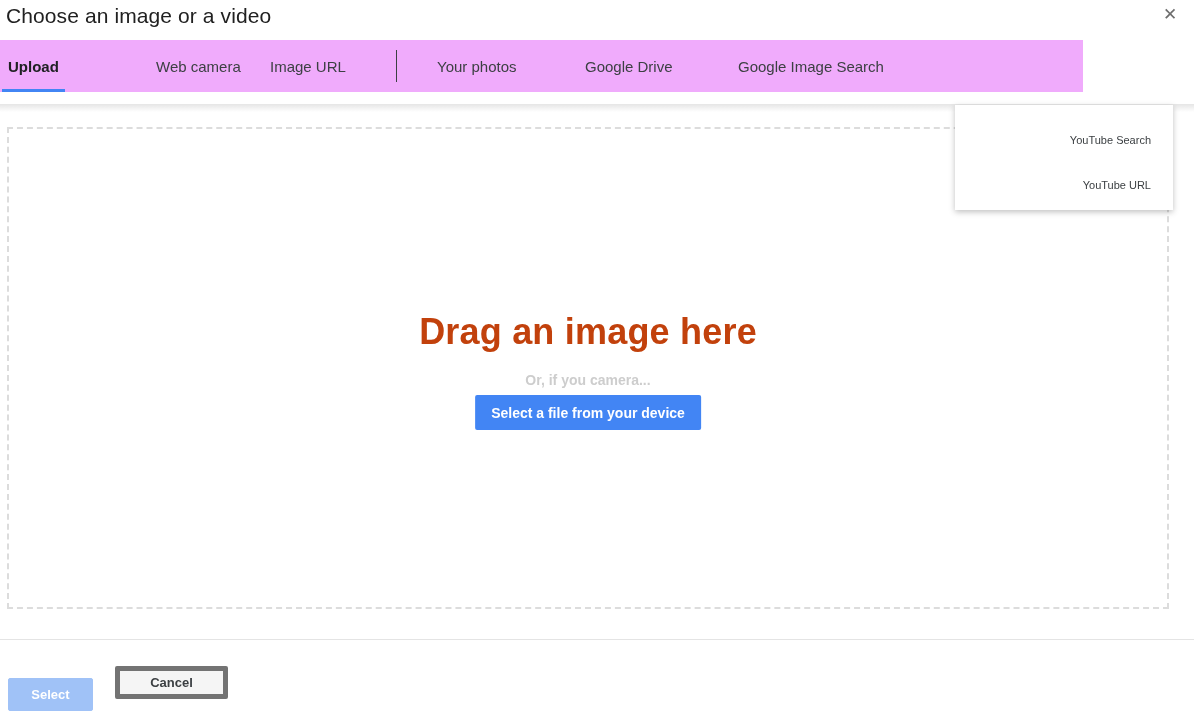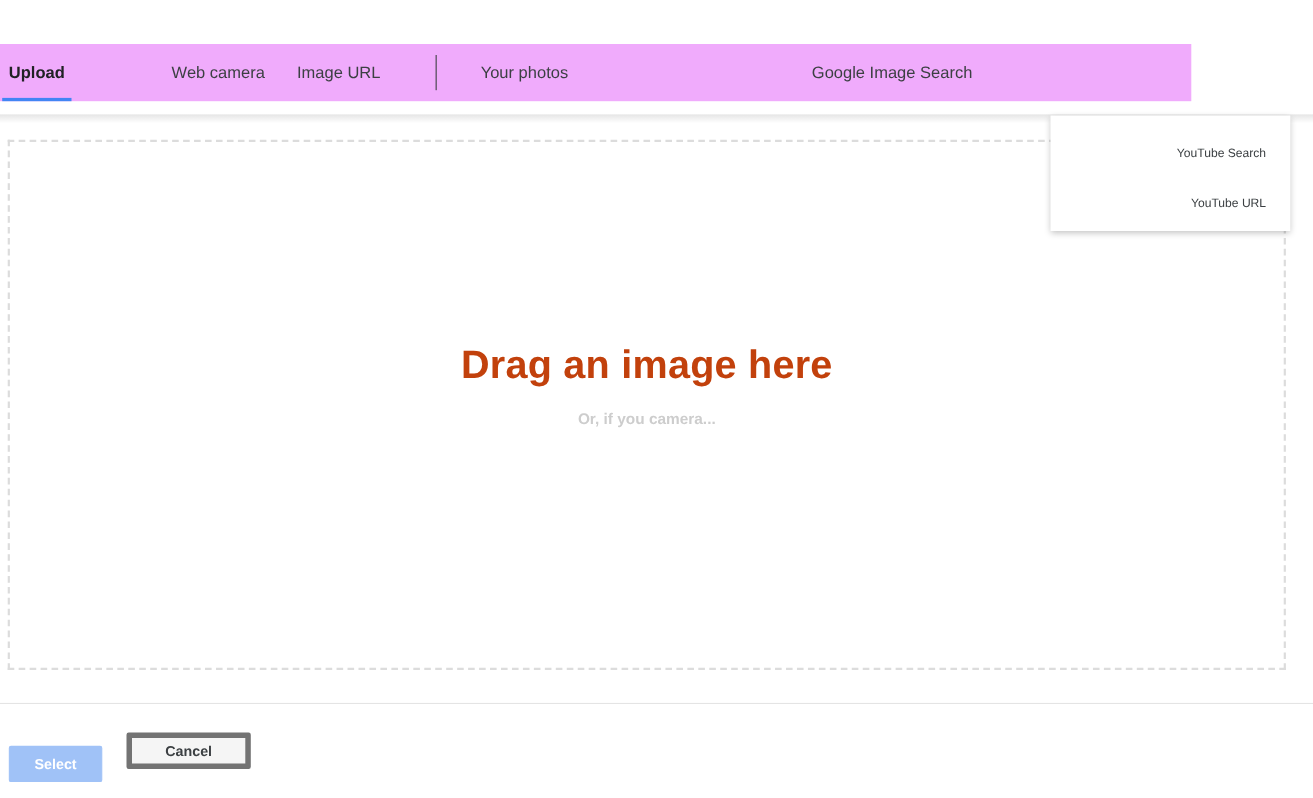--- a/index.html
+++ b/index.html
@@ -246,55 +246,63 @@
     background: #f5f5f5;
     color: #3c4043;
     border: 5px solid #737373;
   }
 </style>
 </head>
 <body>
 
 <div id="app">
 
+  <div class="dialog-header">
+    <div class="dialog-title">Choose an image or a video</div>
+    <div class="close-button">✕</div>
+  </div>
 
   <div class="tabbar">
     <div class="tab active" style="left: 2px;">
       <span>Upload</span>
     <span class="tab-underline"></span>
       </div>
     <div class="tab" style="left: 114px; margin-left: 36px;">
       <span>Web camera</span>
     </div>
     <div class="tab" style="left: 264px;">
       <span>Image URL</span>
     </div>
     <div class="tab-divider"></div>
     <div class="tab" style="left: 431px;">
       <span>Your photos</span>
     </div>
+    <div class="tab" style="left: 579px;">
+      <span>Google Drive</span>
+    </div>
     <div class="tab" style="left: 732px;">
       <span>Google Image Search</span>
     </div>
   </div>
   <div class="tabbar-shadow"></div>
 
   <div class="dropdown-menu">
     <div class="menu-item" style="top: 24px;">
       <span>YouTube Search</span>
     </div>
     <div class="menu-item" style="top: 69px;">
       <span>YouTube URL</span>
     </div>
   </div>
 
   <div class="dropzone">
     <div class="dropzone-inner">
       <div class="drag-text">Drag an image here</div>
       <div class="or-text">Or, if you camera...</div>
+      <button class="select-file-button">Select a file from your device</button>
     </div>
   </div>
 
   <div class="footer-divider"></div>
   <div class="footer">
     <button class="btn btn-select">Select</button>
     <button class="btn btn-cancel">Cancel</button>
   </div>
 
 </div>

